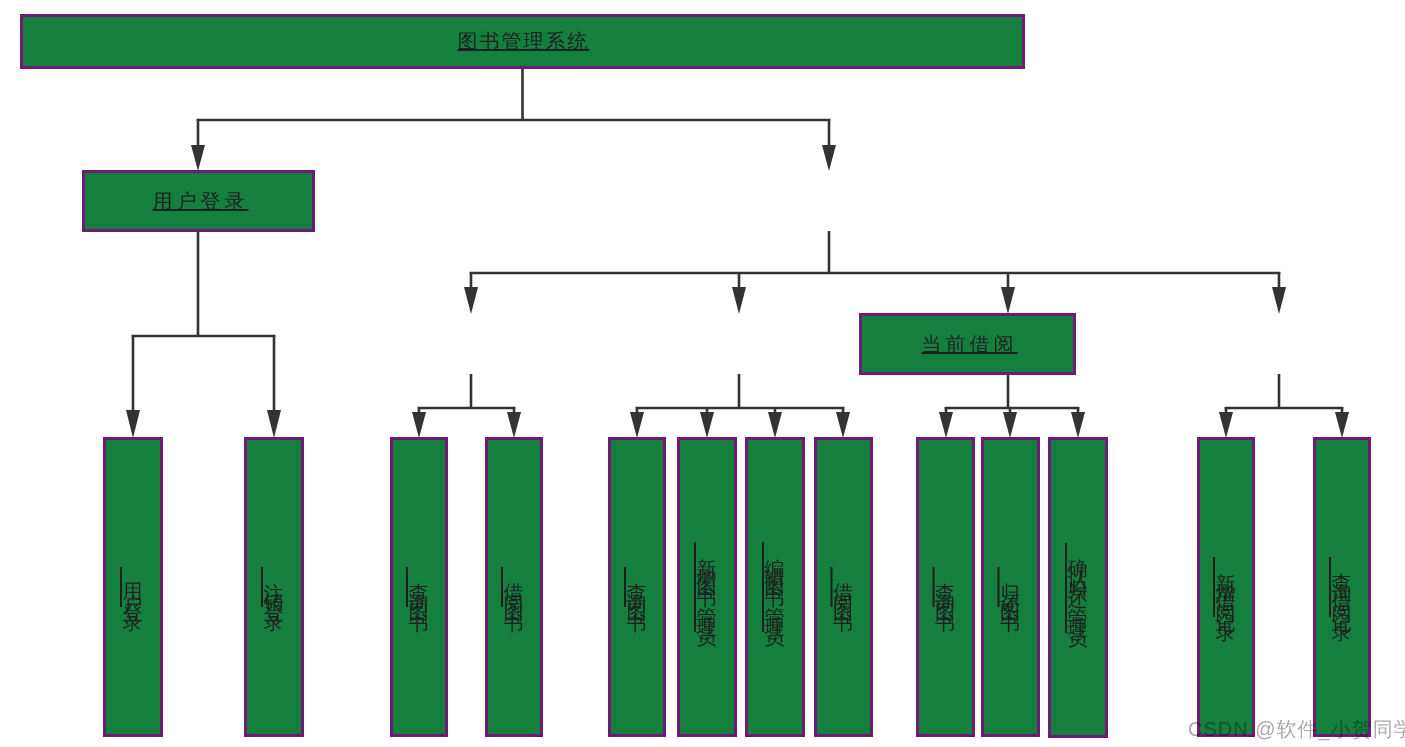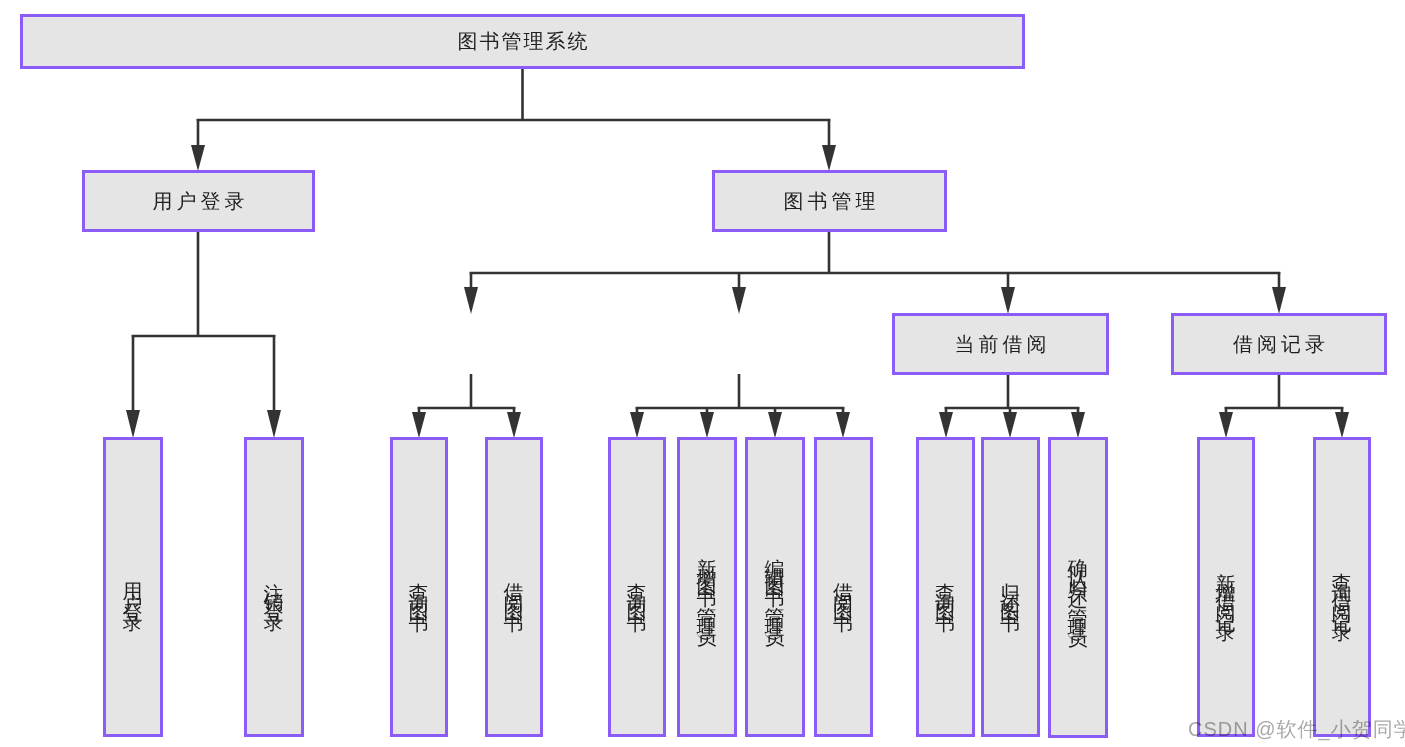--- a/index.html
+++ b/index.html
@@ -26,27 +26,28 @@
     stroke: #333333;
     stroke-width: 2.6;
   }
   #wires polygon {
     fill: #333333;
     stroke: none;
   }
   .box {
     position: absolute;
     box-sizing: border-box;
-    border: 3px solid #8b5cf6;
-    background: #e5e5e5;
+    border: 3px solid #701a75;
+    background: #15803d;
     display: flex;
     align-items: center;
     justify-content: center;
     color: #1f1f1f;
     z-index: 2;
+    text-decoration: underline;
   }
   .box.h {
     font-size: 20px;
     letter-spacing: 4px;
     text-indent: 4px;
     white-space: nowrap;
   }
   .box.title {
     letter-spacing: 2px;
     text-indent: 2px;
@@ -133,24 +134,22 @@
     <line x1="1224.7" y1="408" x2="1343.3" y2="408"></line>
     <line x1="1226" y1="407" x2="1226" y2="414"></line>
     <polygon points="1219,412 1233,412 1226,438"></polygon>
     <line x1="1342" y1="407" x2="1342" y2="414"></line>
     <polygon points="1335,412 1349,412 1342,438"></polygon>
   </svg>
 
   <div class="box h title" style="left:20px; top:14px; width:1005px; height:55px;">图书管理系统</div>
 
   <div class="box h" style="left:82px; top:170px; width:233px; height:62px;">用户登录</div>
-  <div class="box h" style="left:712px; top:170px; width:235px; height:62px;">图书管理</div>
 
-  <div class="box h" style="left:892px; top:313px; width:217px; height:62px;">当前借阅</div>
-  <div class="box h" style="left:1171px; top:313px; width:216px; height:62px;">借阅记录</div>
+  <div class="box h" style="left:859px; top:313px; width:217px; height:62px;">当前借阅</div>
 
   <div class="box v" style="left:103px; top:437px; width:60px; height:300px;">用户登录</div>
   <div class="box v" style="left:244px; top:437px; width:60px; height:300px;">注销登录</div>
 
   <div class="box v" style="left:390px; top:437px; width:58px; height:300px;">查询图书</div>
   <div class="box v" style="left:485px; top:437px; width:58px; height:300px;">借阅图书</div>
 
   <div class="box v" style="left:608px; top:437px; width:58px; height:300px;">查询图书</div>
   <div class="box v" style="left:677px; top:437px; width:60px; height:300px;">新增图书（管理员）</div>
   <div class="box v" style="left:745px; top:437px; width:60px; height:300px;">编辑图书（管理员）</div>

